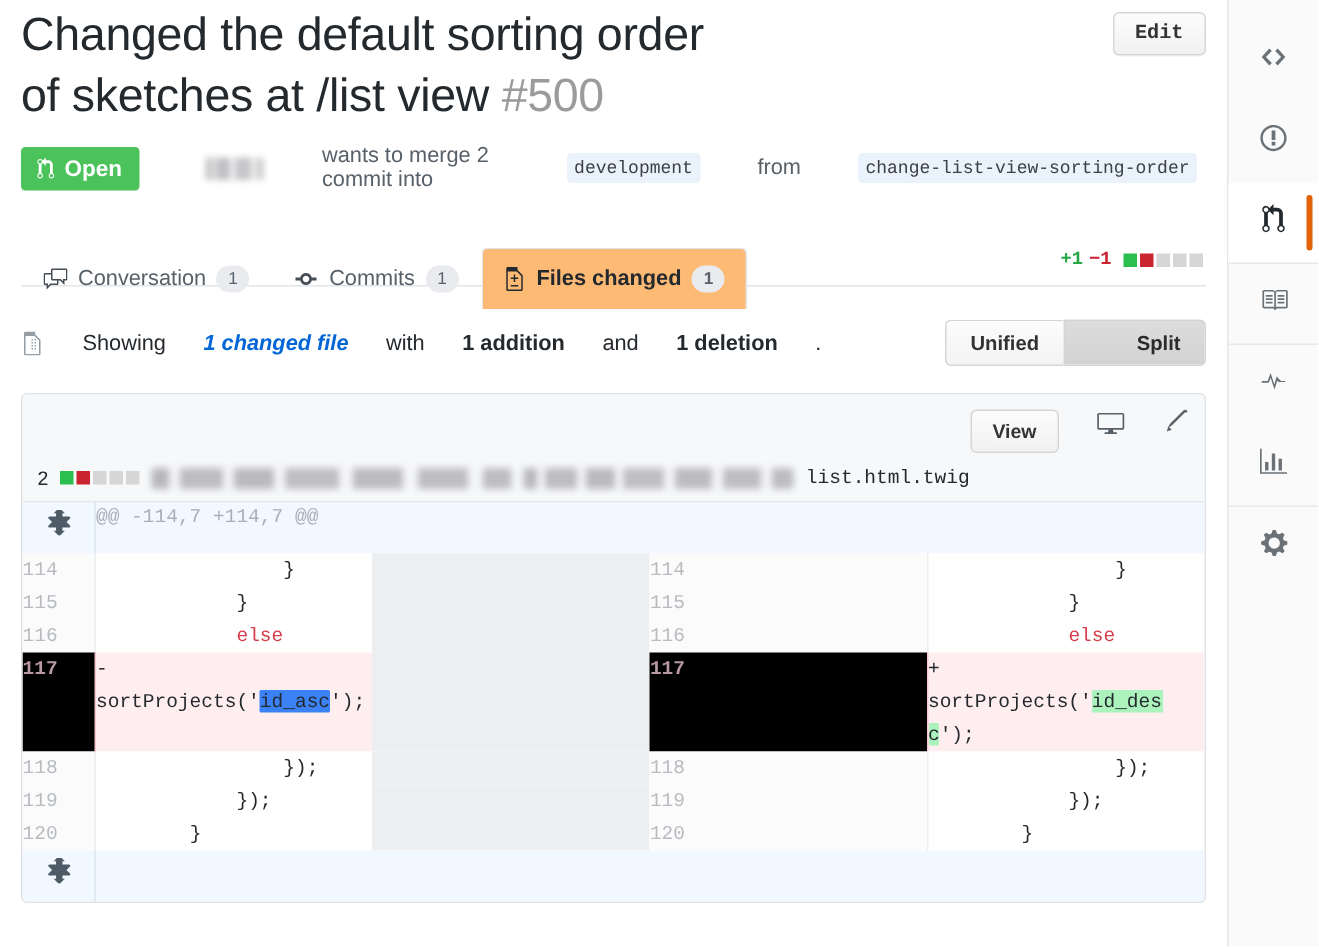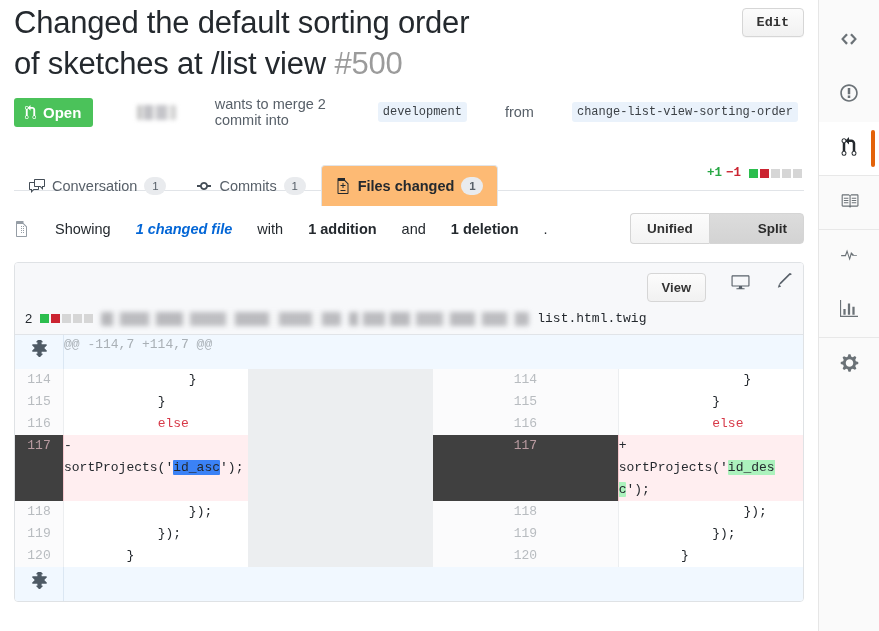--- a/index.html
+++ b/index.html
@@ -286,40 +286,40 @@
   table.diff {
     width: 100%;
     border-collapse: collapse;
     table-layout: fixed;
     font-family: "Liberation Mono", monospace;
     font-size: 13px;
   }
   table.diff td { vertical-align: top; padding: 0; }
   .ln {
     width: 48px;
-    text-align: center;
+    text-align: left;
     padding: 3px 10px 3px 6px;
     color: #b8bcc0;
     background: #fbfbfc;
     border-right: 1px solid #eceef0;
     user-select: none;
     font-size: 13px;
     line-height: 22px;
   }
   .code {
     padding: 3px 10px 3px 8px;
     white-space: pre-wrap;
     word-break: break-all;
     color: #24292e;
     line-height: 22px;
   }
   .mid-gap { width: 1px; background: #eceef0; padding:0; }
   tr.ctx .ln { background: #fbfbfc; }
   tr.ctx .code { background: #ffffff; }
-  tr.del .ln { background: #404040; color: #b89aa0; border-right-color:#f5c7cd; }
+  tr.del .ln { background: #000000; color: #b89aa0; border-right-color:#f5c7cd;font-weight:bold; }
   tr.del .code { background: #ffeef0; }
   .hl-del { background: #3b82f6; border-radius: 1px; }
   .hl-add { background: #acf2bd; border-radius: 1px; }
   .kw { color: #d73a49; }
   .hunk-row td {
     background: #f1f8ff;
     color: #a3aab1;
     padding: 5px 10px;
     line-height: 20px;
   }

